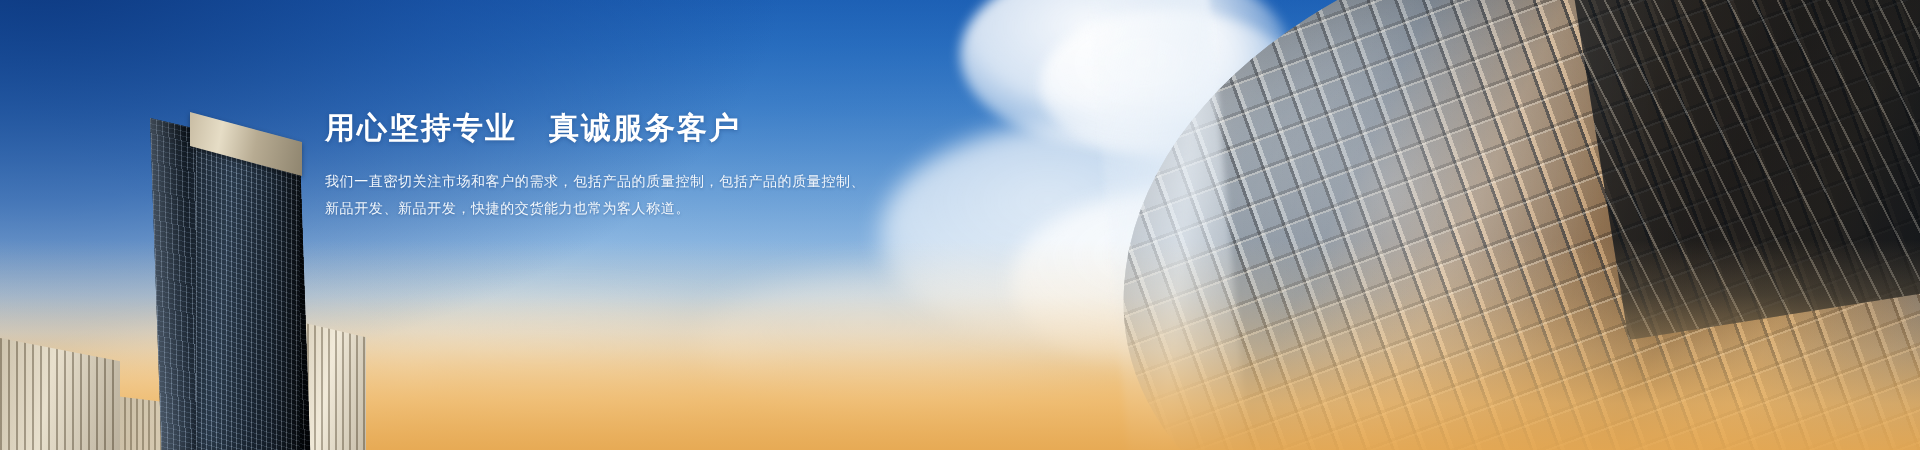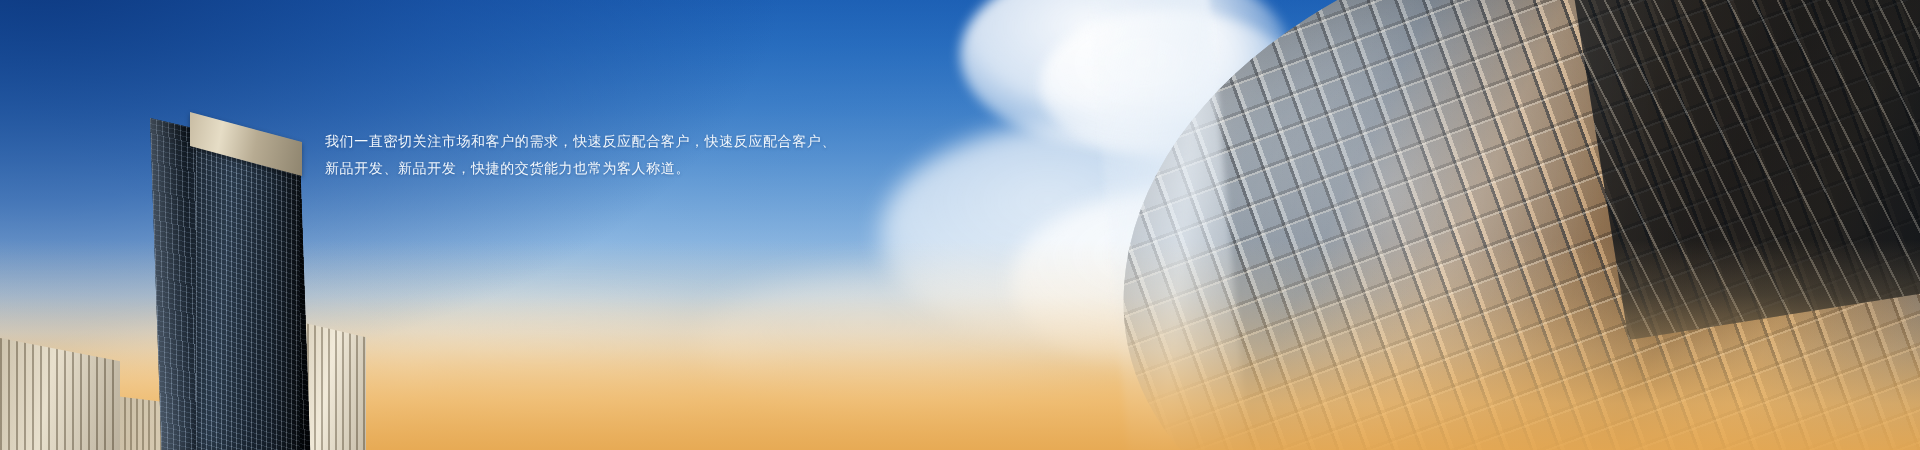--- a/index.html
+++ b/index.html
@@ -301,19 +301,20 @@
   <div class="sky-warm"></div>
 
   <div class="beige-c"></div>
   <div class="beige-a"></div>
   <div class="beige-b"></div>
   <div class="tower-l"></div>
   <div class="tower-l2"></div>
   <div class="tower-cap"></div>
 
   <div class="content">
+    <div class="headline">用心坚持专业　真诚服务客户</div>
     <div class="subtext">
-      <p>我们一直密切关注市场和客户的需求，快速反应配合客户，快速反应配合客户、</p>
+      <p>我们一直密切关注市场和客户的需求，包括产品的质量控制，包括产品的质量控制、</p>
       <p>新品开发、新品开发，快捷的交货能力也常为客人称道。</p>
     </div>
   </div>
 
 </div>
 
 </body></html>

